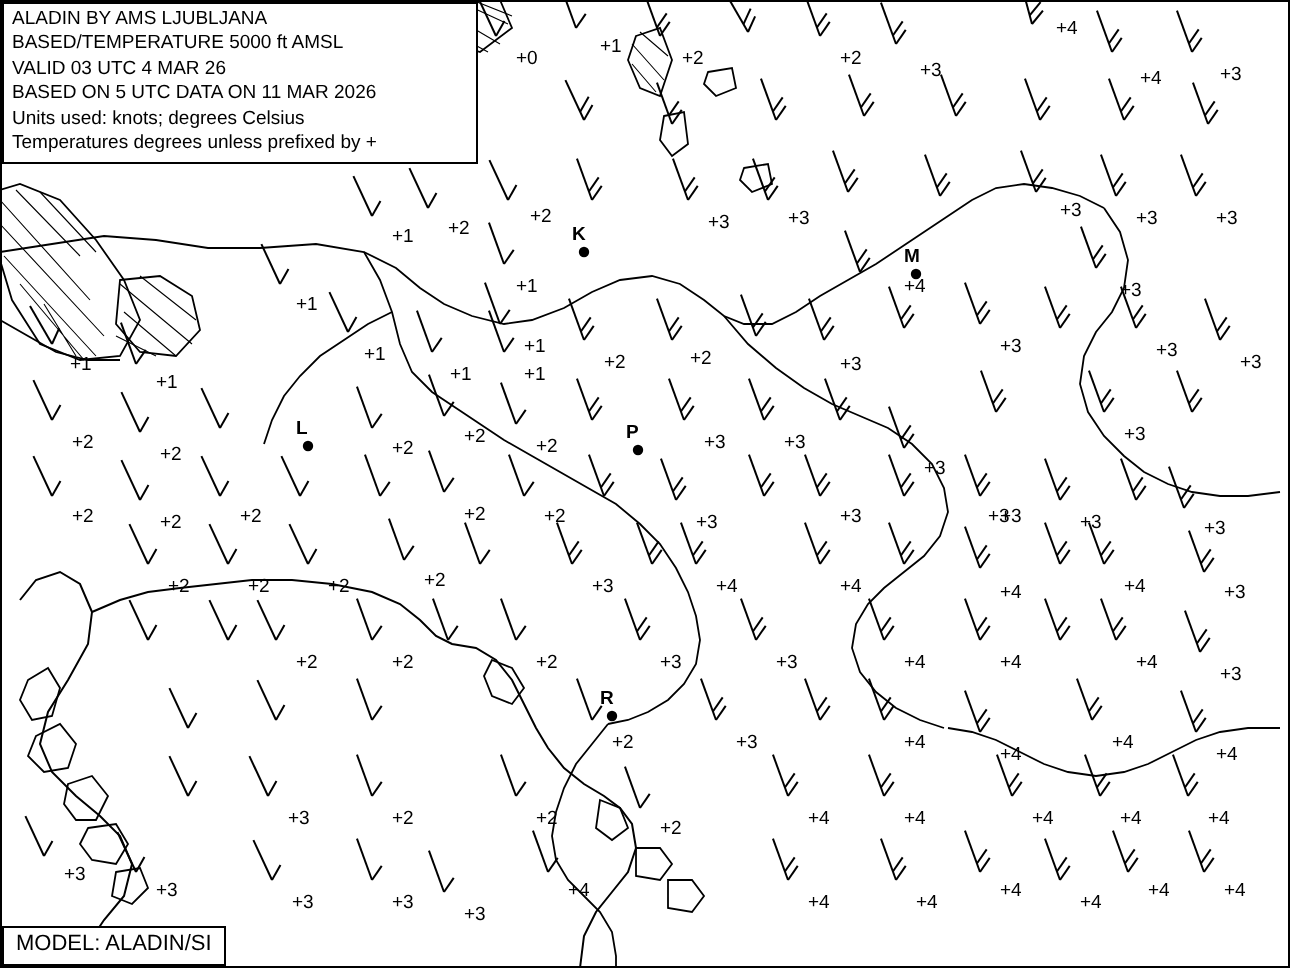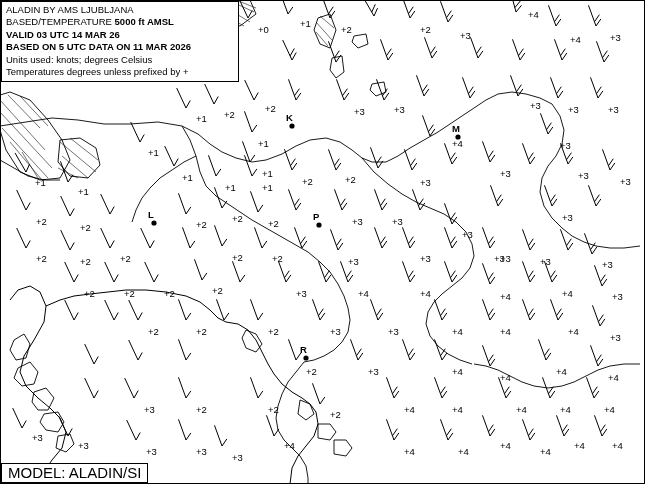--- a/index.html
+++ b/index.html
@@ -2,23 +2,23 @@
 <html><head>
 <meta charset="utf-8">
 <style>
   html,body{margin:0;padding:0;background:#fff;}
   body{font-family:"Liberation Sans", sans-serif;}
   #root{position:relative;width:645px;height:484px;overflow:hidden;background:#fff;}
   #map-frame{position:absolute;left:0;top:0;width:645px;height:484px;box-sizing:border-box;border:1px solid #000;}
   svg.layer{position:absolute;left:0;top:0;width:645px;height:484px;}
   .hdr{position:absolute;left:1px;top:1px;background:#fff;border:1px solid #000;padding:2px 4px 3px 4px;box-sizing:border-box;width:238px;}
   .hdr div{font-size:9.5px;line-height:12.4px;color:#000;white-space:nowrap;}
-  .hdr .b{font-weight:bold;}
+  .hdr .b{font-weight:normal;}
   .footer{position:absolute;left:1px;bottom:1px;background:#fff;border:1px solid #000;padding:2px 6px 3px 6px;}
-  .footer div{font-size:15px;line-height:13px;color:#000;white-space:nowrap;text-align:center;}
+  .footer div{font-size:11px;line-height:13px;color:#000;white-space:nowrap;text-align:center;}
   .t{position:absolute;font-size:9.5px;color:#000;white-space:nowrap;}
   .stn{position:absolute;font-size:9.5px;font-weight:bold;color:#000;}
 </style>
 </head>
 <body>
 
 <div id="root">
 
   <svg class="layer" viewBox="0 0 645 484">
     <g fill="none" stroke="#000" stroke-width="0.9">
@@ -804,21 +804,21 @@
       <div class="stn" style="left: 148px; top: 209px;">L</div>
       <div class="stn" style="left: 313px; top: 211px;">P</div>
       <div class="stn" style="left: 300px; top: 344px;">R</div>
     </div>
 
   <div id="map-frame"></div>
 
   <div class="hdr">
     <div>ALADIN BY AMS LJUBLJANA</div>
     <div><span>BASED/TEMPERATURE </span><span class="b">5000 ft AMSL</span></div>
-    <div class="b">VALID 03 UTC 14 MAR 26</div>
+    <div class="b">VALID 03 UTC 4 MAR 26</div>
     <div class="b">BASED ON 5 UTC DATA ON 11 MAR 2026</div>
     <div>Units used: knots; degrees Celsius</div>
     <div>Temperatures degrees unless prefixed by +</div>
   </div>
 
   <div class="footer">
     <div>MODEL: ALADIN/SI</div>
   </div>
 
 </div>

